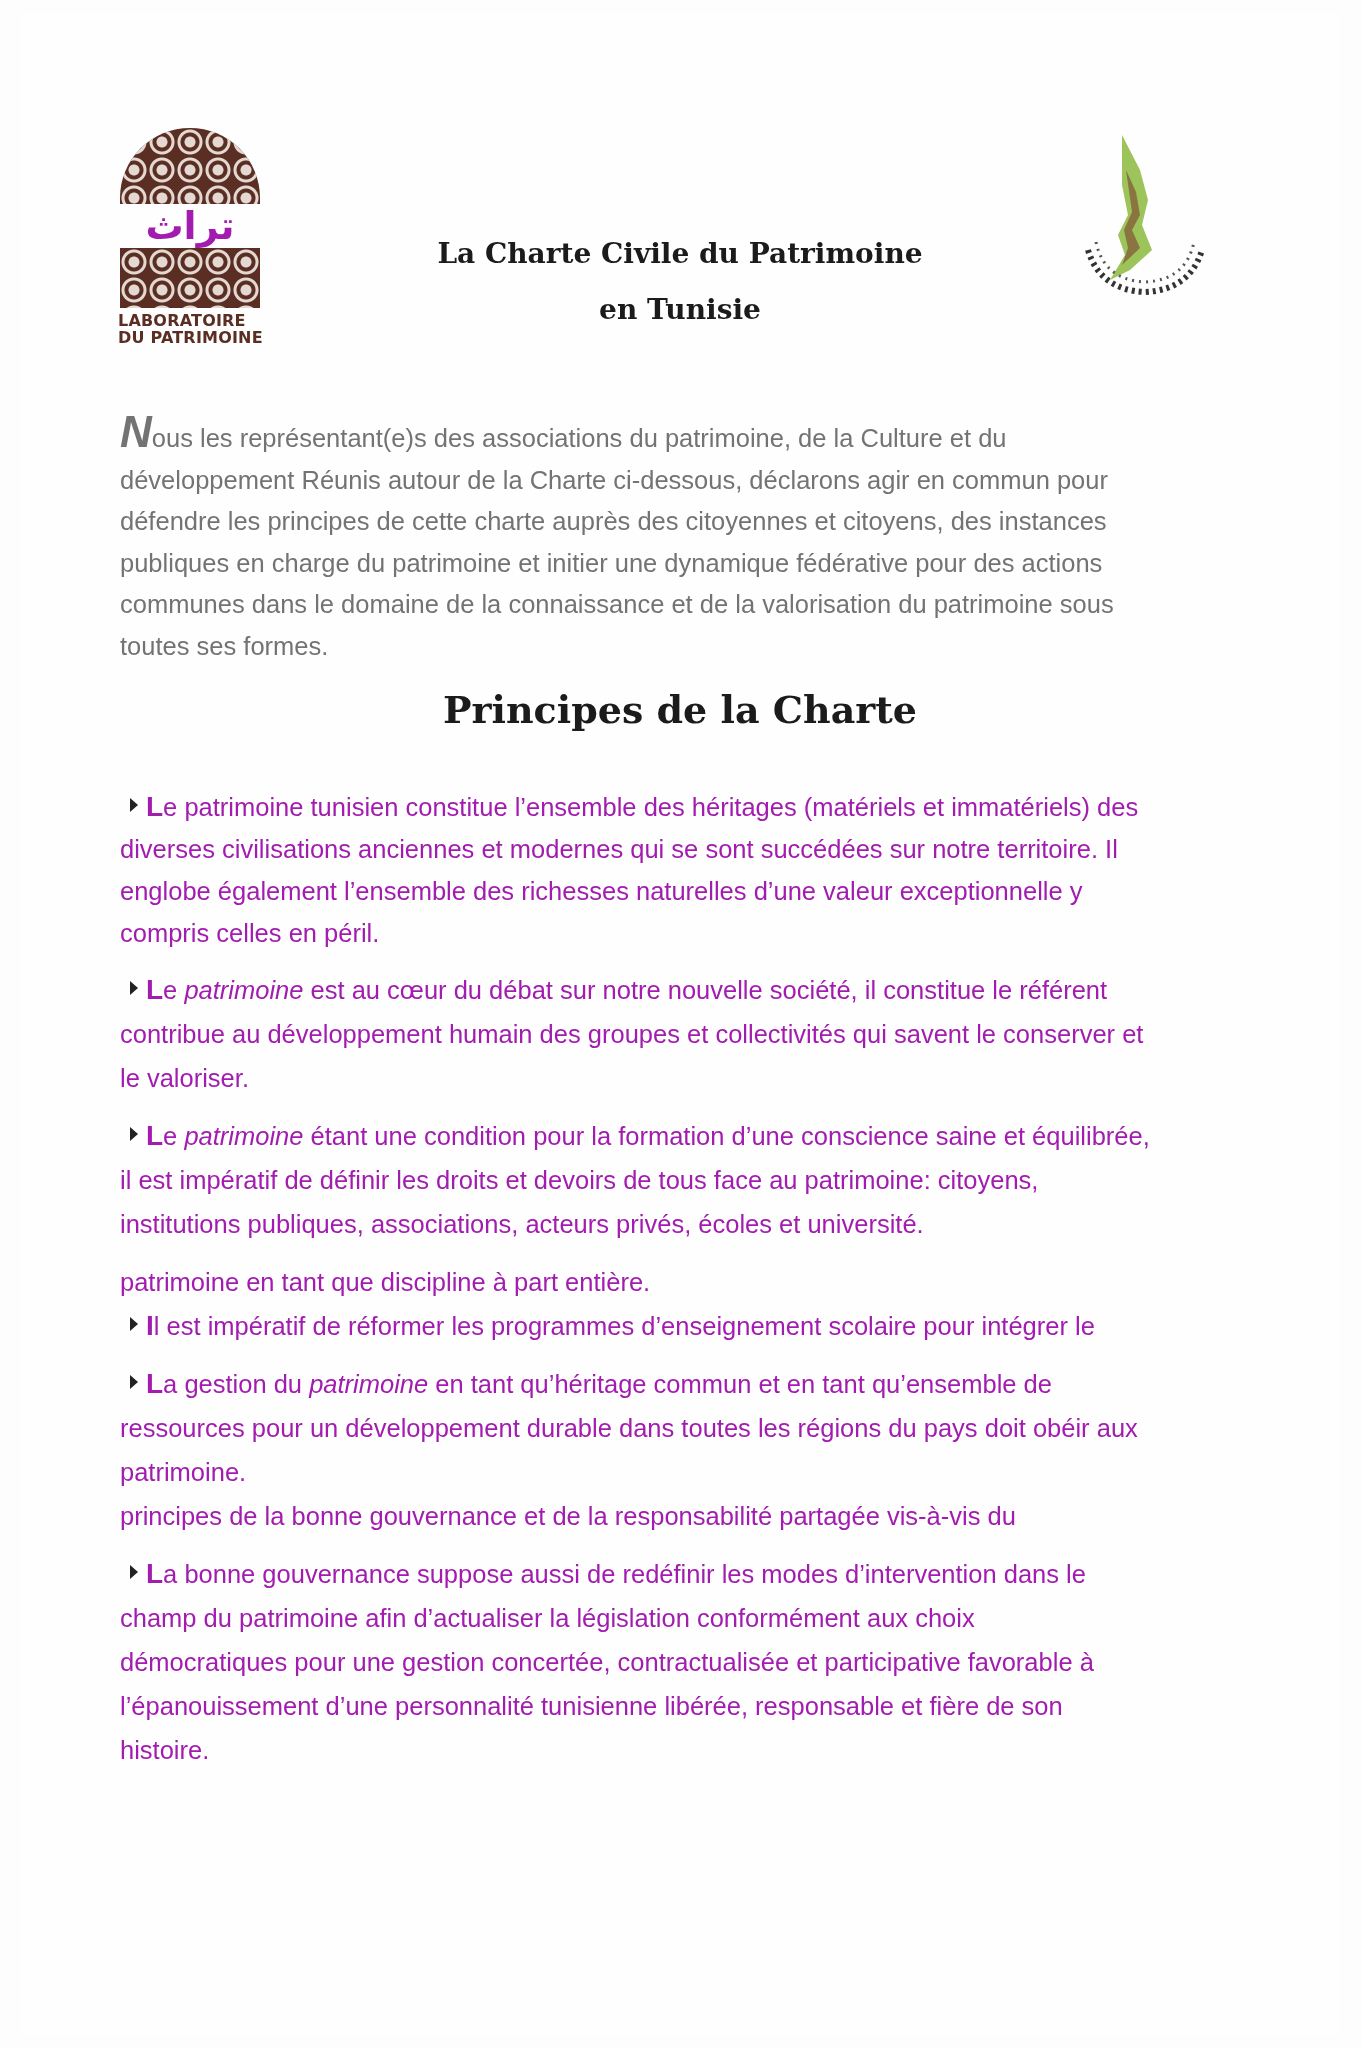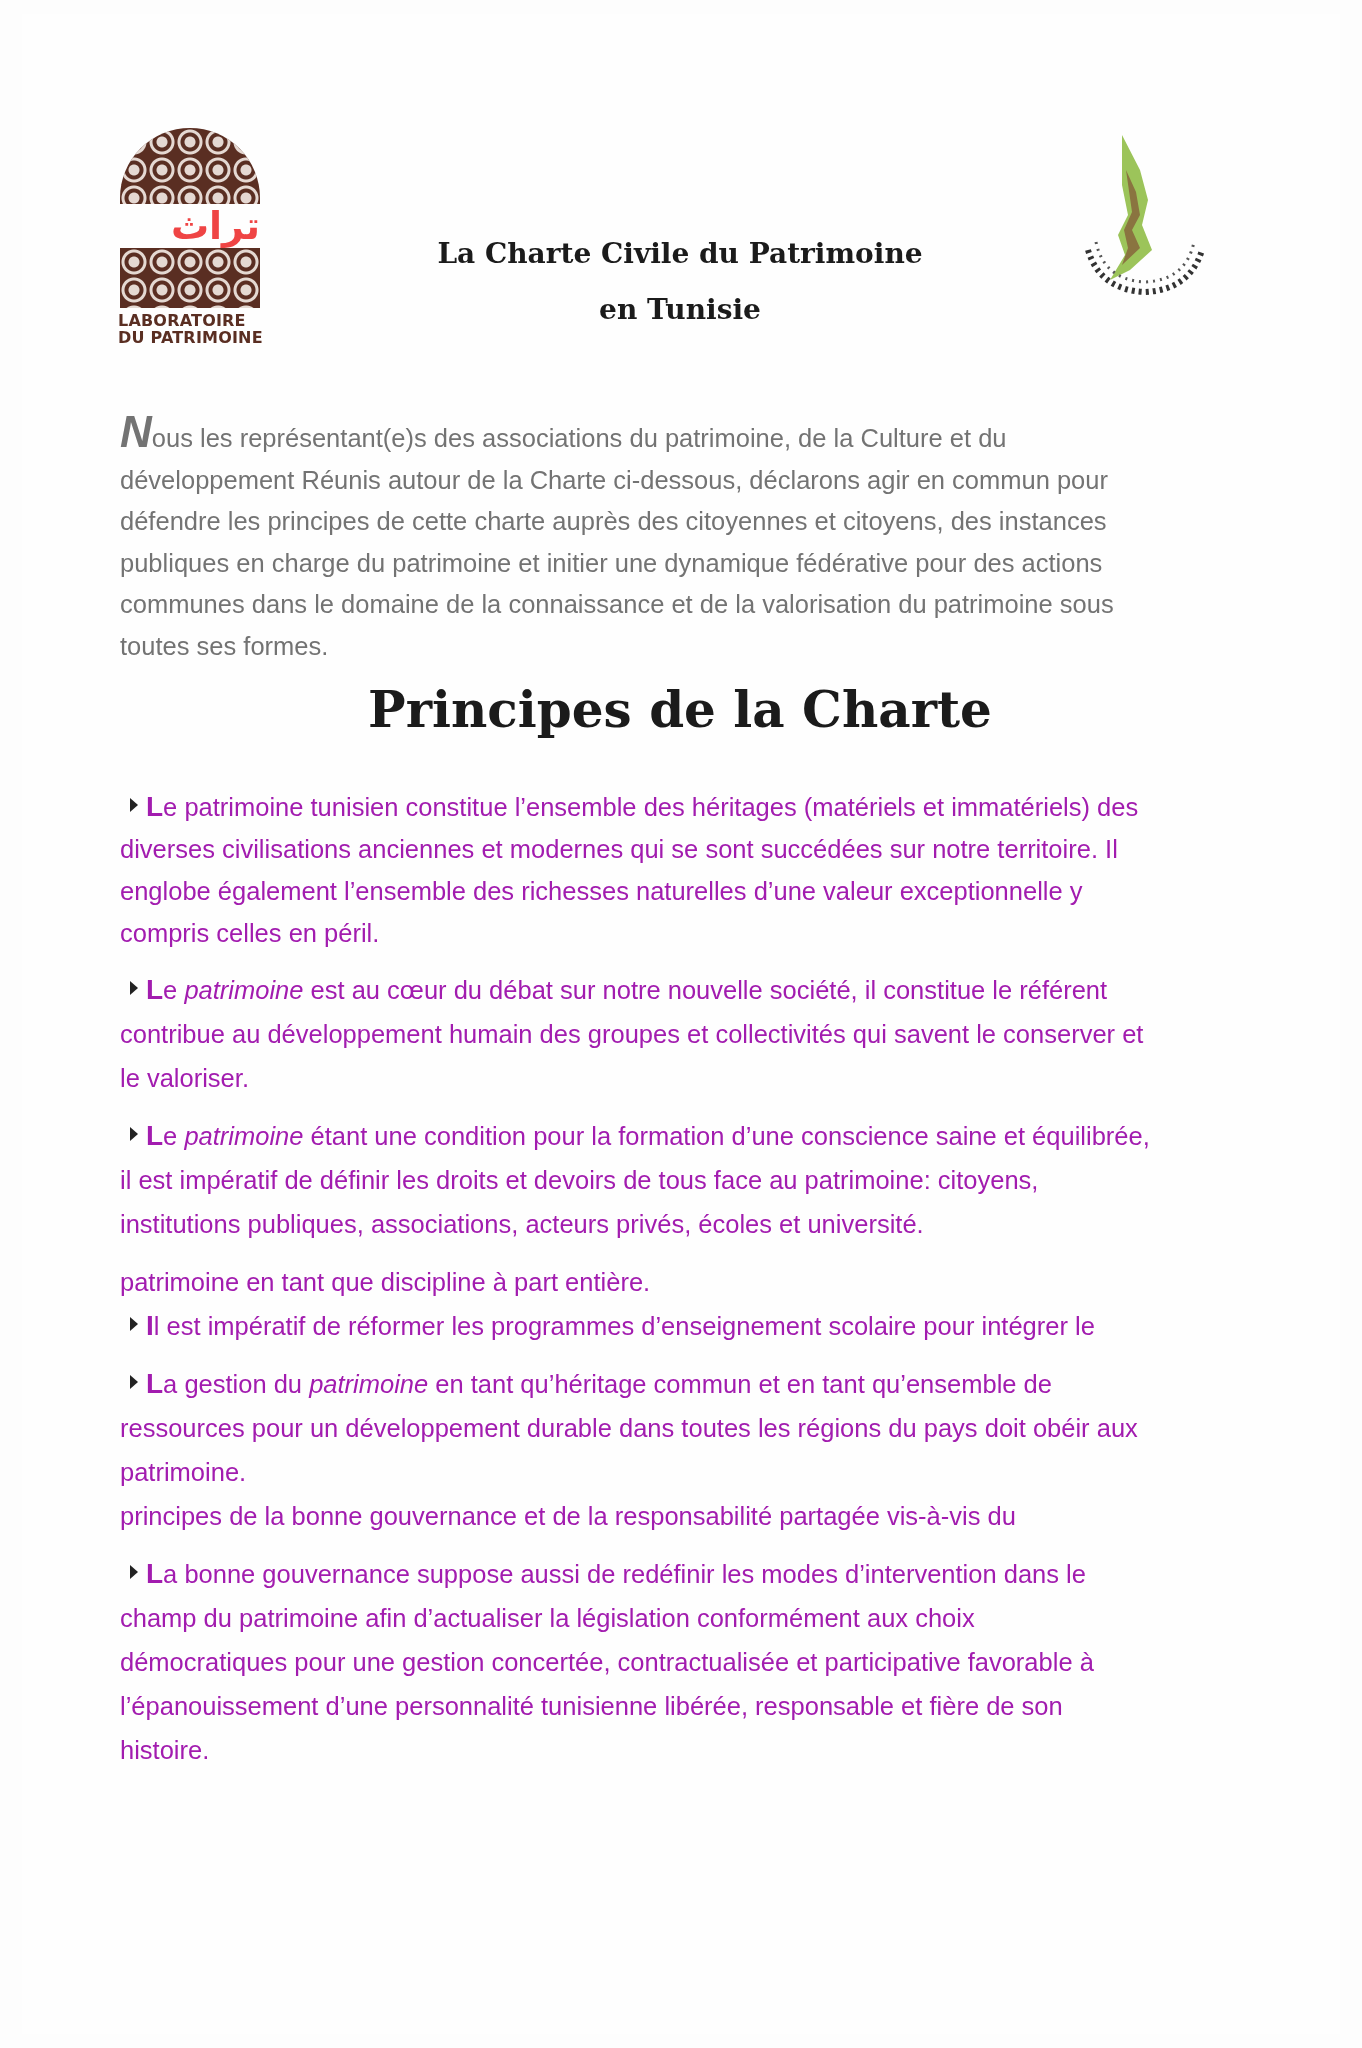--- a/index.html
+++ b/index.html
@@ -33,22 +33,22 @@
     position: absolute; inset: 0;
     background-image:
       radial-gradient(circle at 50% 50%, #f4ece6 0 5px, transparent 6px),
       radial-gradient(circle at 50% 50%, transparent 0 9px, #f4ece6 10px 12px, transparent 13px);
     background-size: 28px 28px;
     opacity: 0.9;
   }
   .logo-left .arabic {
     position: absolute; left: 2px; top: 76px; width: 140px; height: 44px;
     font-family: "DejaVu Sans", sans-serif;
-    font-size: 38px; font-weight: bold; color: #ef4444;
-    text-align: right; line-height: 44px; direction: rtl;
+    font-size: 38px; font-weight: bold; color: #a21caf;
+    text-align: center; line-height: 44px; direction: rtl;
   }
   .logo-left .caption {
     position: absolute; left: 0; top: 184px; width: 160px;
     font-family: "DejaVu Sans", sans-serif;
     font-weight: bold; font-size: 16px; line-height: 17px; color: #5a2e22;
     letter-spacing: 0.2px;
   }
   
   .logo-right {
     position: absolute; left: 1070px; top: 130px; width: 150px; height: 170px;
@@ -65,21 +65,21 @@
   .intro {
     position: absolute; left: 120px; top: 418px; width: 1110px;
     font-size: 25.5px; line-height: 41.5px; color: #737373;
   }
   .dropcap {
     font-size: 44px; font-weight: bold; font-style: italic; line-height: 20px;
   }
   .section-title {
     position: absolute; left: 300px; top: 682px; width: 760px; text-align: center;
     font-family: "DejaVu Serif", serif;
-    font-weight: bold; font-size: 50px; line-height: 56px; color: #1b1b1b;
+    font-weight: bold; font-size: 38px; line-height: 56px; color: #1b1b1b;
   }
   .principles {
     position: absolute; left: 120px; top: 786px; width: 1115px;
     font-size: 25.5px; color: #a21caf;
   }
   .principle {
     line-height: 44px;
     margin-bottom: 14px;
   }
   .principle.p1 { line-height: 42px; }

